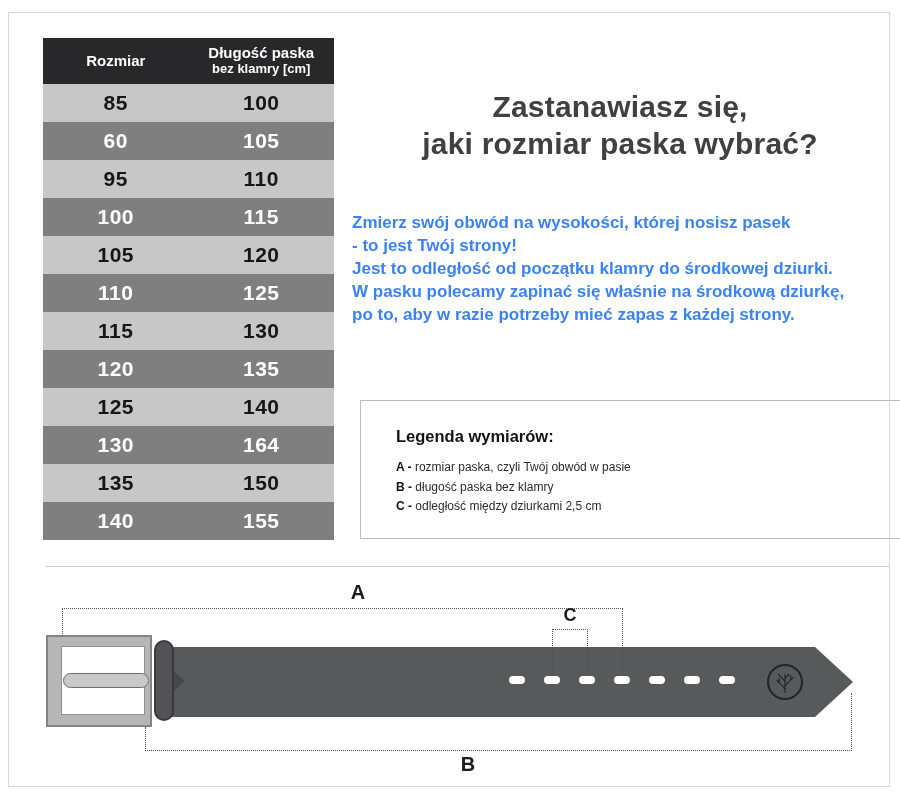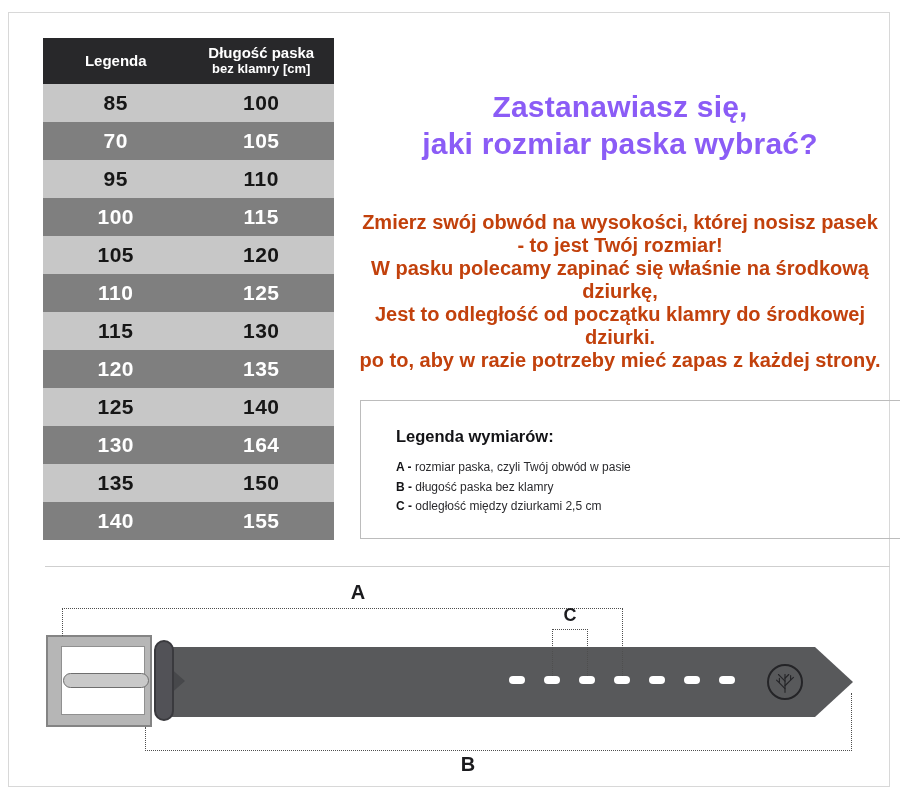--- a/index.html
+++ b/index.html
@@ -11,22 +11,22 @@
   .size-table { position:absolute; left:43px; top:38px; width:291px; }
   .thead { display:flex; height:46px; background:#28282a; color:#ffffff; }
   .th { width:50%; display:flex; flex-direction:column; align-items:center; justify-content:center; font-weight:bold; font-size:15px; line-height:16px; }
   .th .sub { font-size:13px; font-weight:bold;text-align:right; }
   .tr { display:flex; height:38px;text-align:center; }
   .tr:nth-child(odd) { background:#c7c7c7; color:#161616; }
   .tr:nth-child(even) { background:#7f7f7f; color:#ffffff; }
   .td { width:50%; display:flex; align-items:center; justify-content:center; font-weight:bold; font-size:21px; letter-spacing:0.5px; }
 
   
-  .title { position:absolute; left:350px; top:88px; width:540px; text-align:center; font-size:30px; font-weight:800; color:#8b5cf6; line-height:37px; letter-spacing:0.2px; }
-  .intro-text { position:absolute; left:352px; top:211px; width:536px; text-align:center; font-size:20px; font-weight:bold; color:#c2410c; line-height:23px; }
+  .title { position:absolute; left:350px; top:88px; width:540px; text-align:center; font-size:30px; font-weight:800; color:#404040; line-height:37px; letter-spacing:0.2px; }
+  .intro-text { position:absolute; left:352px; top:211px; width:536px; font-size:17px; font-weight:bold; color:#3b82f6; line-height:23px; }
   .intro-text span { display:block; }
 
   .legend-box { position:absolute; left:360px; top:400px; width:550px; height:139px; border:1px solid #bcbcbc; padding:26px 0 0 35px; }
   .legend-title { font-size:16.5px; font-weight:bold; color:#131316; margin-bottom:12px; }
   .legend-item { font-size:12px; color:#2b2b2e; line-height:19.5px; }
   .legend-item b { color:#131316; }
 
   .separator { position:absolute; left:45px; top:566px; width:845px; border-top:1px solid #cfcfcf; }
 
   
@@ -47,33 +47,33 @@
   .dim-label { position:absolute; z-index:5; width:36px; text-align:center; font-size:20px; font-weight:bold; color:#1b1b1e; }
 </style>
 </head>
 <body>
 
 <div class="canvas">
   <div class="frame"></div>
 
   <div class="size-table">
     <div class="thead">
-      <div class="th">Legenda</div>
+      <div class="th">Rozmiar</div>
       <div class="th">
         <span>Długość paska</span>
         <span class="sub">bez klamry [cm]</span>
       </div>
     </div>
     <div class="tbody">
       <div class="tr">
           <div class="td">85</div>
           <div class="td">100</div>
         </div>
       <div class="tr">
-          <div class="td">70</div>
+          <div class="td">60</div>
           <div class="td">105</div>
         </div>
       <div class="tr">
           <div class="td">95</div>
           <div class="td">110</div>
         </div>
       <div class="tr">
           <div class="td">100</div>
           <div class="td">115</div>
         </div>
@@ -112,23 +112,23 @@
     </div>
   </div>
 
   <div class="title">
     <span>Zastanawiasz się,</span><br>
     <span>jaki rozmiar paska wybrać?</span>
   </div>
 
   <div class="intro-text">
     <span>Zmierz swój obwód na wysokości, której nosisz pasek</span>
-    <span>- to jest Twój rozmiar!</span>
+    <span>- to jest Twój strony!</span>
+    <span>Jest to odległość od początku klamry do środkowej dziurki.</span>
     <span>W pasku polecamy zapinać się właśnie na środkową dziurkę,</span>
-    <span>Jest to odległość od początku klamry do środkowej dziurki.</span>
     <span>po to, aby w razie potrzeby mieć zapas z każdej strony.</span>
   </div>
 
   <div class="legend-box">
     <div class="legend-title">Legenda wymiarów:</div>
     <div class="legend-item"><b>A -</b> <span>rozmiar paska, czyli Twój obwód w pasie</span></div>
     <div class="legend-item"><b>B -</b> <span>długość paska bez klamry</span></div>
     <div class="legend-item"><b>C -</b> <span>odległość między dziurkami 2,5 cm</span></div>
   </div>
 

